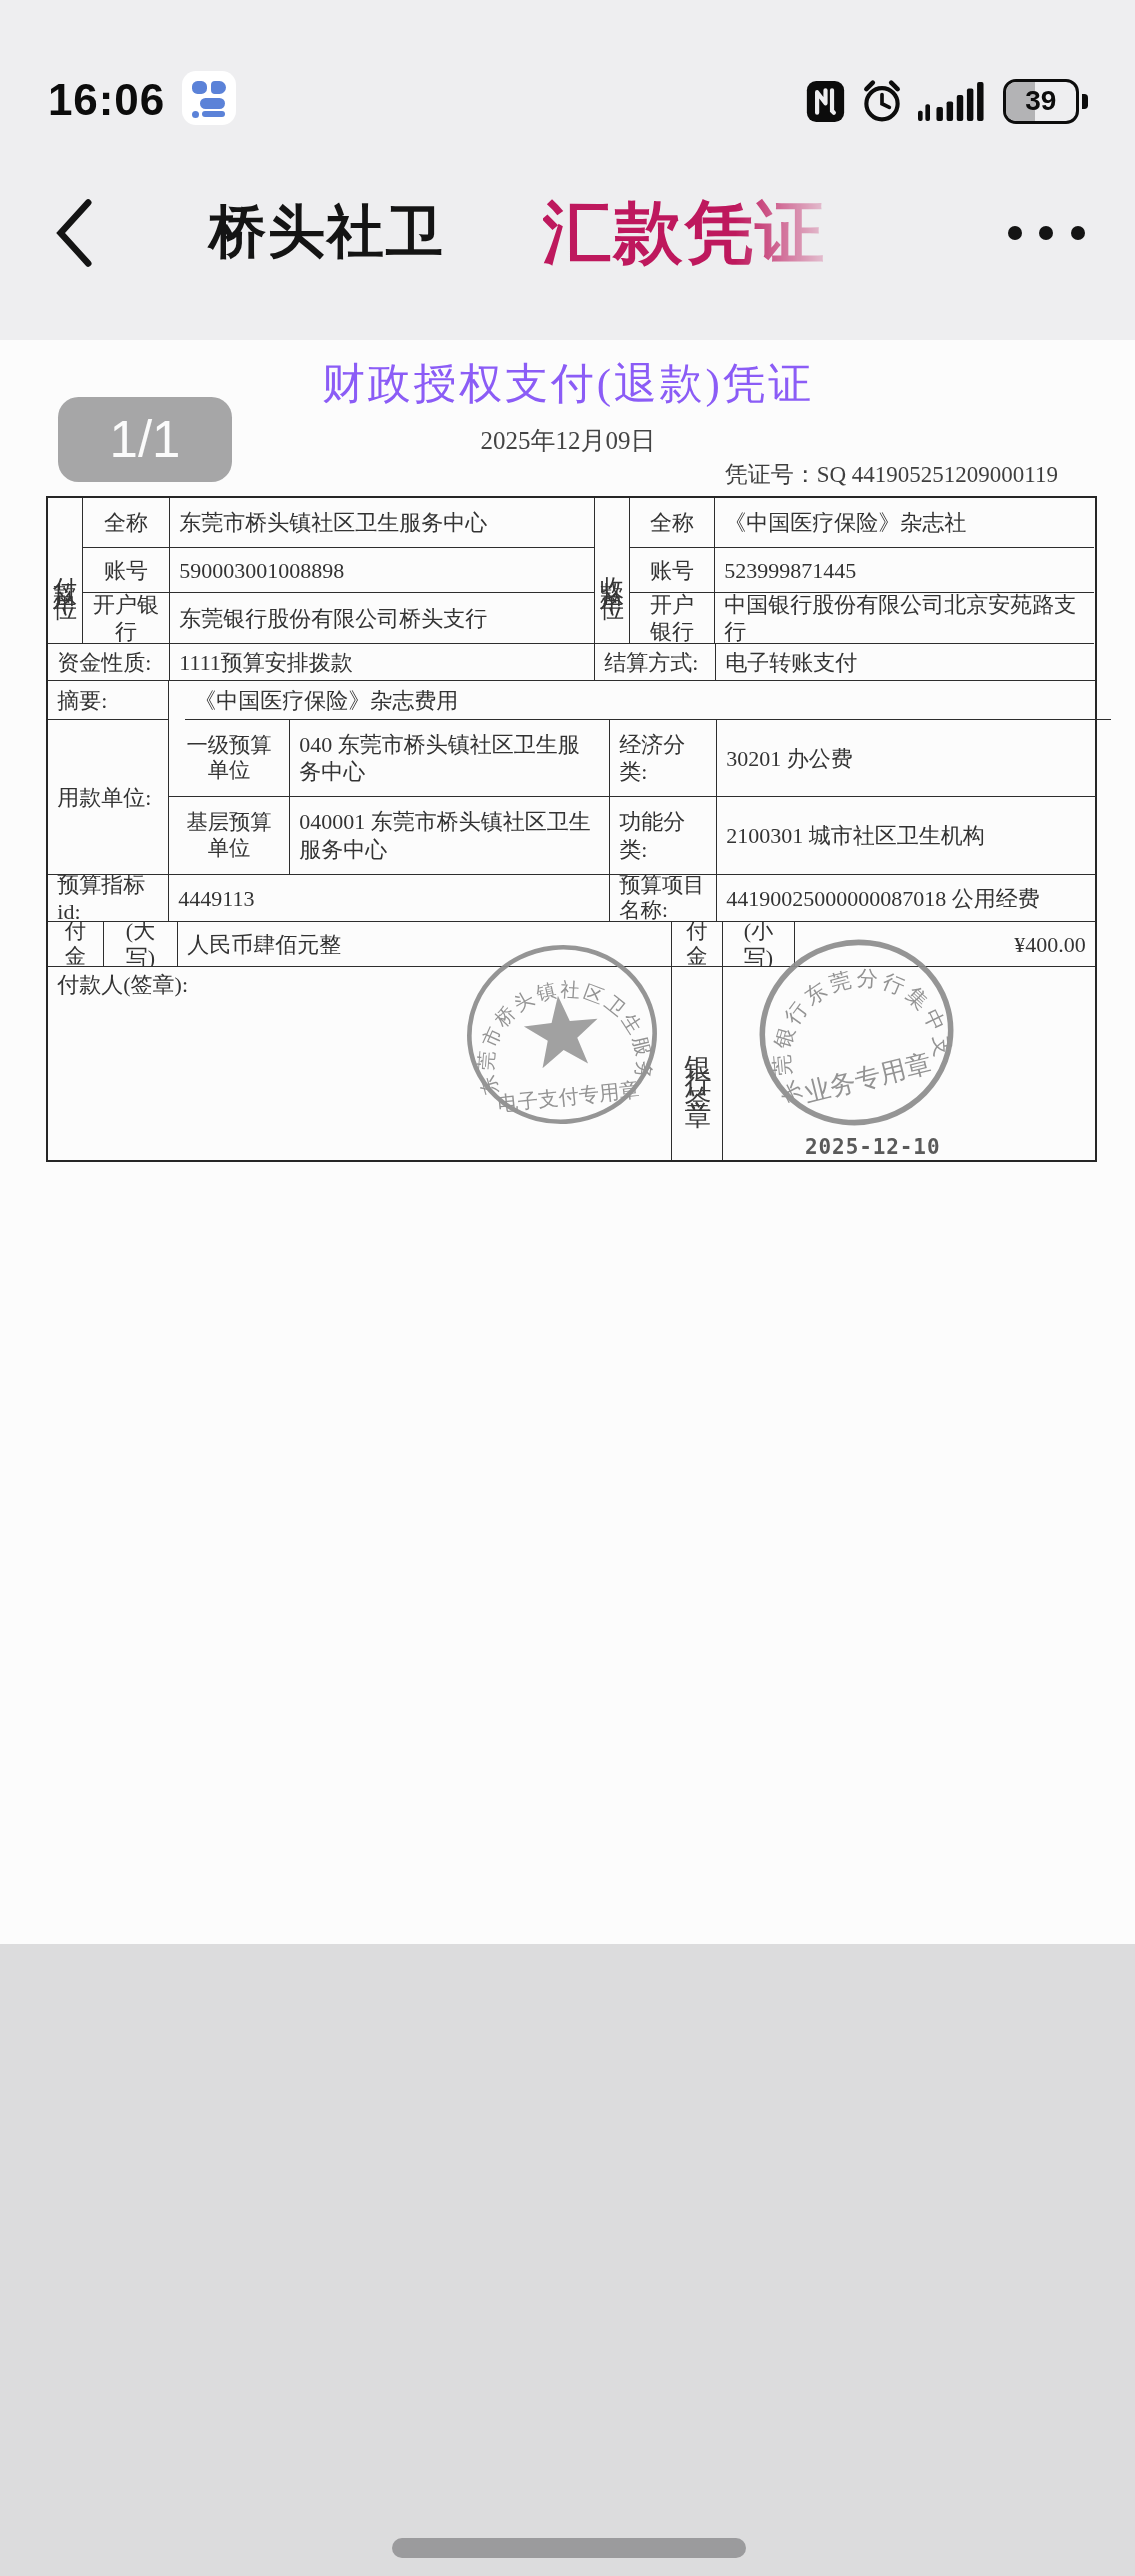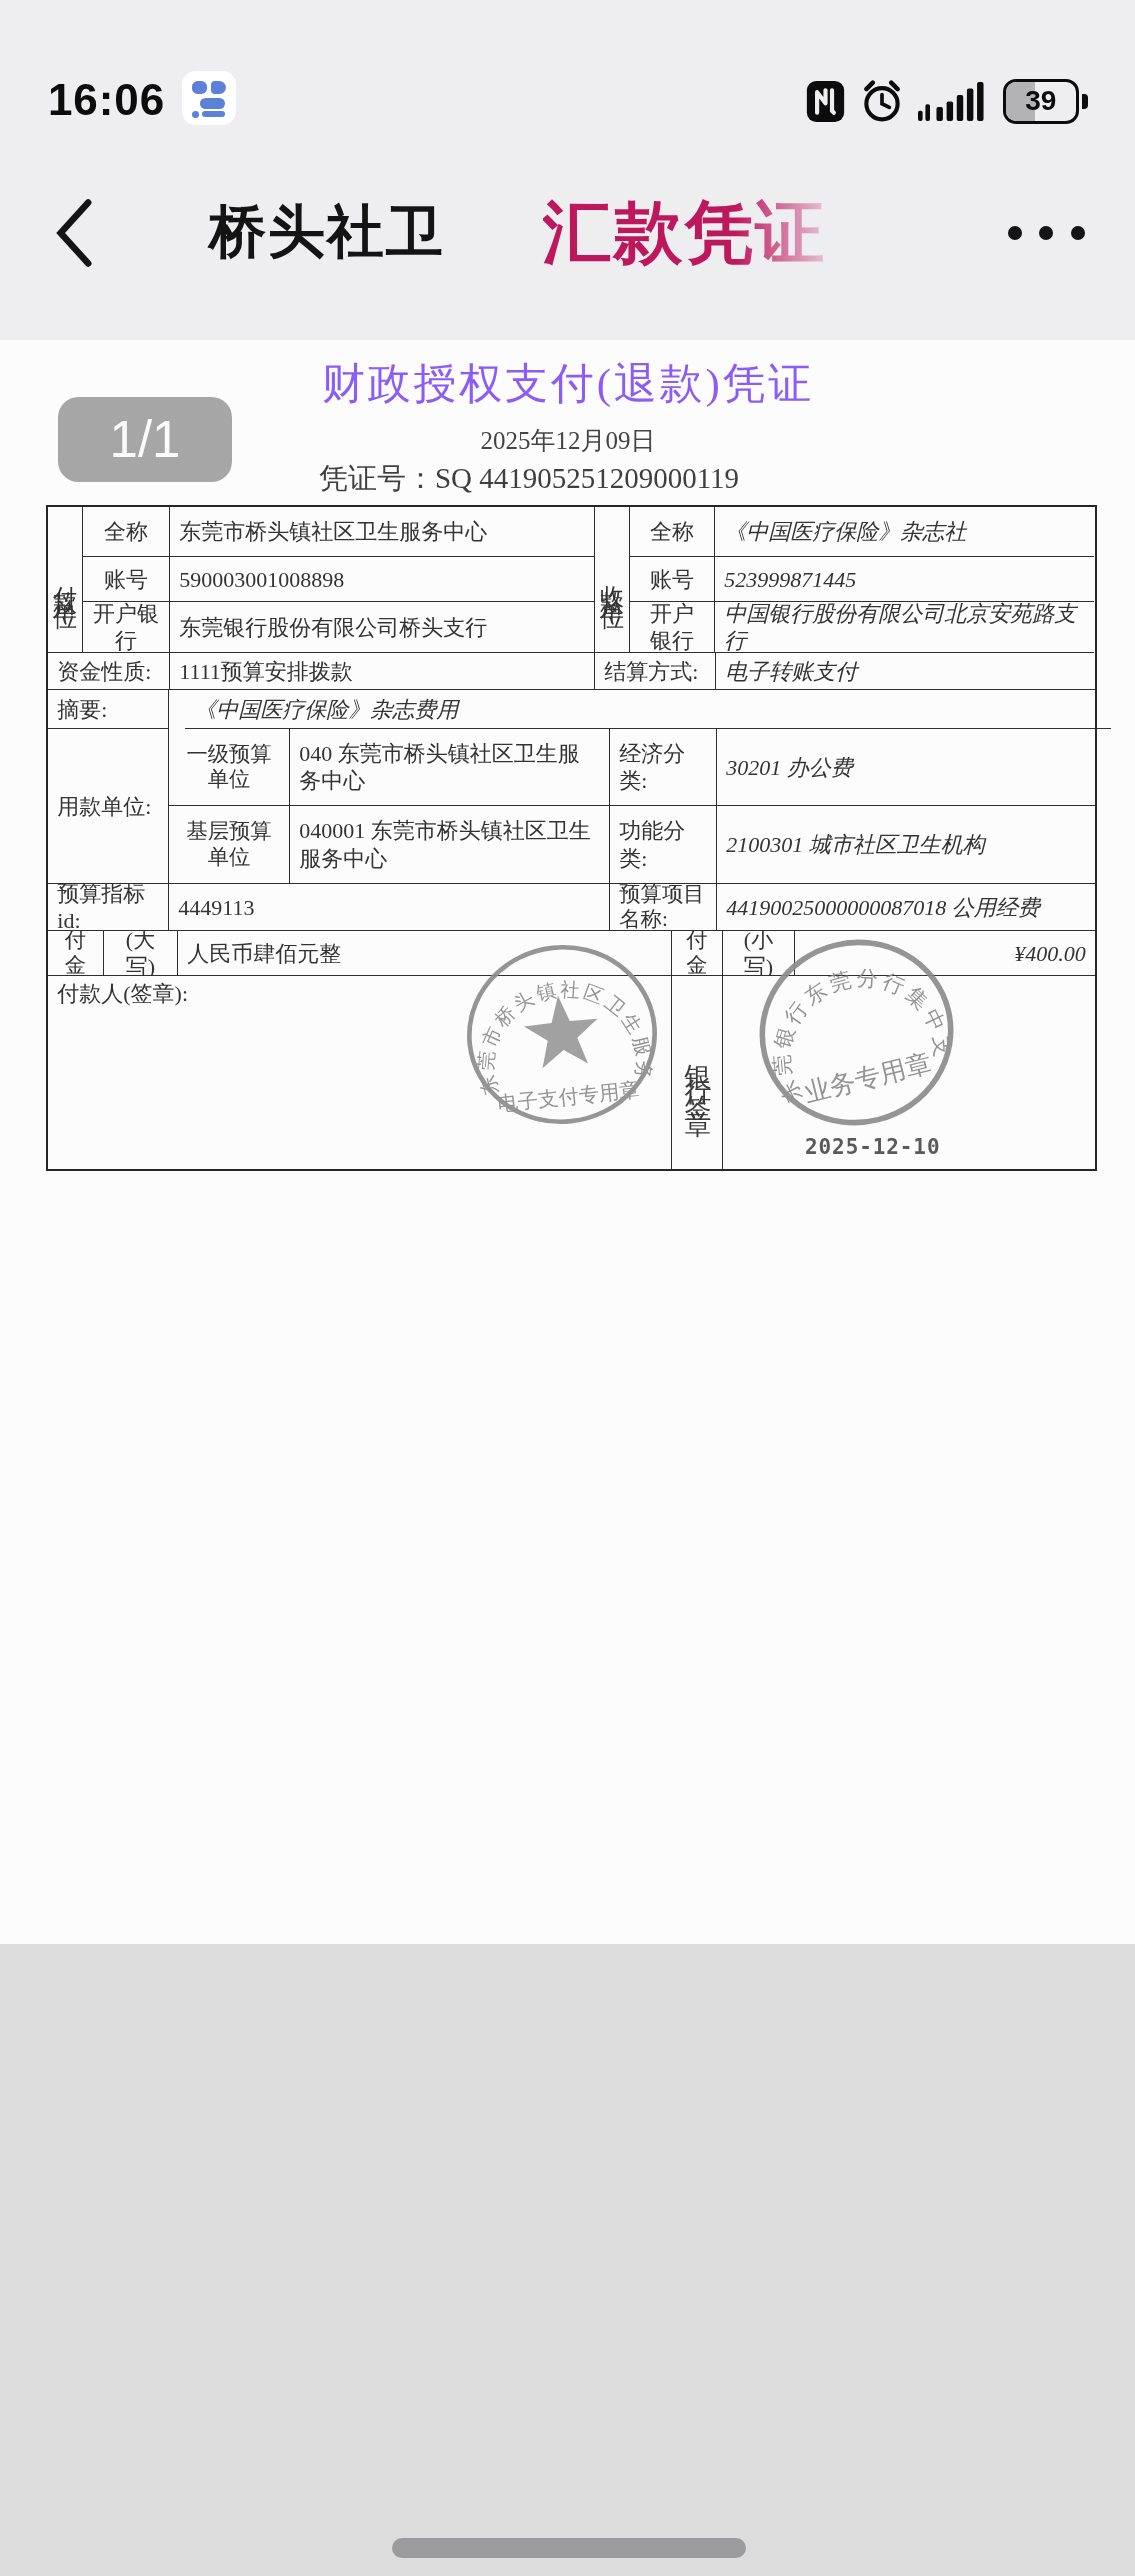--- a/index.html
+++ b/index.html
@@ -29,32 +29,32 @@
   .nav-title-right{font-size:69px;font-weight:bold;color:#be185d;margin-left:98px;letter-spacing:1.9px;
     -webkit-mask-image:linear-gradient(90deg,#000 68%,rgba(0,0,0,0.25) 98%);
     mask-image:linear-gradient(90deg,#000 68%,rgba(0,0,0,0.25) 98%);}
   .nav-menu{margin-left:auto;display:flex;gap:17.6px;align-items:center;padding:18.6px 0;}
   .nav-menu b{width:14px;height:14px;border-radius:50%;background:#141414;}
 
   
   .doc{position:relative;height:1604px;background:#fcfcfc;color:#3a3a3a;font-family:"Liberation Serif",serif;}
   .doc-title{padding-top:15px;text-align:center;font-size:43px;letter-spacing:2.8px;color:#8b5cf6;}
   .doc-date{text-align:center;font-size:25px;margin-top:11px;color:#444;}
-  .doc-voucher{text-align:center;font-size:29px;padding-right:78px;margin-top:1.9px;color:#3f3f3f;}
+  .doc-voucher{text-align:right;font-size:23px;padding-right:78px;margin-top:1.9px;color:#3f3f3f;}
 
   .page-badge{position:absolute;left:58px;top:57px;width:174px;height:85px;background:rgba(146,146,148,0.82);
     border-radius:20.4px;display:flex;align-items:center;justify-content:center;
     font-family:"Liberation Sans",sans-serif;font-size:51px;color:#fbfbfb;}
 
   
   .vtable{margin:6.5px 0 0 46px;width:1047px;border:2.8px solid #262626;box-sizing:content-box;font-size:22px;color:#333;}
   .grp{display:grid;}
   .cell{border-right:1.9px solid #2e2e2e;border-bottom:1.9px solid #2e2e2e;box-sizing:border-box;
     display:flex;align-items:center;padding:3.7px 9.3px;overflow:hidden;line-height:1.25;}
-  .cell.last{border-right:none;font-style:italic;}
+  .cell.last{border-right:none;}
   .grp.bottom .cell{border-bottom:none;}
   .lab{justify-content:center;text-align:center;}
   .labl{justify-content:flex-start;}
   .vert{writing-mode:vertical-lr;text-orientation:upright;justify-content:center;letter-spacing:6.5px;font-size:24px;padding:3.7px 0;}
   .vert2{letter-spacing:15px;font-size:27px;color:#3a3a3a;}
   .num{font-family:"Liberation Serif",serif;letter-spacing:0;}
   .right{justify-content:flex-end;}
   .topleft{align-items:flex-start;}
 
   .g1{grid-template-columns:35px 87px 425px 35px 85px 379px;grid-template-rows:50px 45px 51px;}

